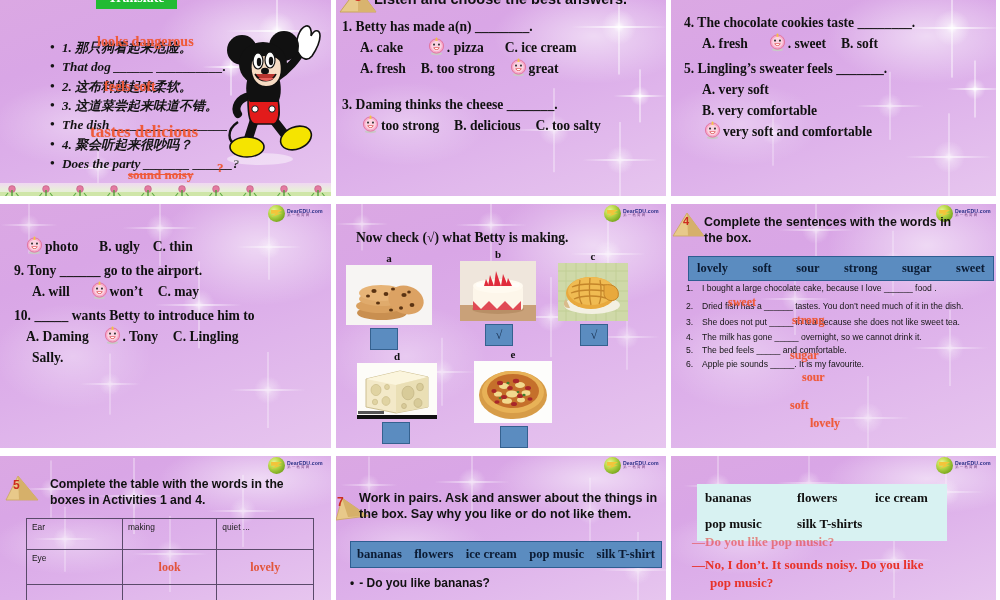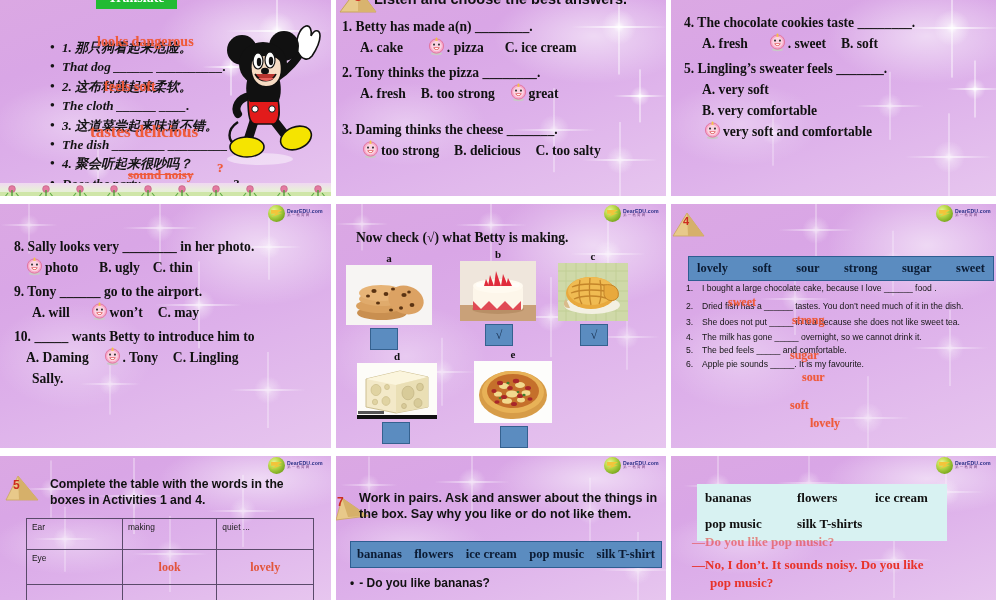--- a/index.html
+++ b/index.html
@@ -176,21 +176,20 @@
     <div class="spark" style="left:250px;top:4px;width:54px;height:54px;"></div>
     <div class="spark" style="left:216px;top:52px;width:30px;height:30px;"></div>
     <div class="spark" style="left:80px;top:150px;width:36px;height:36px;opacity:.7;"></div>
 
     <div class="hdr-green">Translate</div>
 
     <ul class="s1-list">
       <li class="cn">1. 那只狗看起来危险。</li>
       <li>That dog ______ __________.</li>
       <li class="cn">2. 这布料摸起来柔软。</li>
-      <li>The cloth ______ ____.</li>
       <li class="cn">3. 这道菜尝起来味道不错。</li>
       <li>The dish ________ _________</li>
       <li class="cn">4. 聚会听起来很吵吗？</li>
       <li>Does the party _______ ______?</li>
     </ul>
 
     <div class="ann" style="left:97px;top:34px;font-size:14px;">looks  dangerous</div>
     <div class="ann" style="left:104px;top:79px;font-size:14px;">feels   soft</div>
     <div class="ann" style="left:90px;top:122px;font-size:17px;">tastes   delicious</div>
     <div class="ann strike" style="left:128px;top:167px;font-size:13px;">sound    noisy</div>
@@ -333,21 +332,20 @@
             <path d="M6.6 11 C8.4 14.5 11.6 14.5 13.4 11 Z" fill="#d6352f"></path>
             <path d="M7.6 11.6 C9 13.6 11 13.6 12.4 11.6 Z" fill="#fff"></path>
             <path d="M10 1.6 L11.4 4 L8.6 4 Z" fill="#f2c93c"></path>
             <circle cx="10" cy="1.6" r="1" fill="#f2c93c"></circle>
           </svg>
         </span><span>. pizza</span>
         <span style="display:inline-block;width:14px;"></span>
         <span>C. ice cream</span>
       </div>
 
-      <div class="q-line" style="margin-top:4px;">2. Tony thinks the pizza ________.</div>
       <div class="q-line ind">
         <span>A. fresh</span>
         <span style="display:inline-block;width:8px;"></span>
         <span>B. too strong</span>
         <span style="display:inline-block;width:6px;"></span>
         <span class="face">
           <svg viewBox="0 0 20 20" width="19" height="19">
             <ellipse cx="10" cy="17.5" rx="6" ry="1.6" fill="#c9c9c9"></ellipse>
             <circle cx="10" cy="9.5" r="7.5" fill="#f7a8c8" stroke="#e2739f" stroke-width="1"></circle>
             <circle cx="10" cy="9.5" r="5.6" fill="#fbd3e2"></circle>
@@ -444,21 +442,20 @@
 
     <div class="logo">
       <div class="ball"></div>
       <div class="txt">
         <div class="t1">DearEDU.com</div>
         <div class="t2">第一教育网</div>
       </div>
     </div>
 
     <div class="q-wrap" style="top:36px;left:14px;">
-      <div class="q-line">8. Sally looks very ________ in her photo.</div>
       <div class="q-line ind" style="padding-left:10px;">
         <span class="face">
           <svg viewBox="0 0 20 20" width="19" height="19">
             <ellipse cx="10" cy="17.5" rx="6" ry="1.6" fill="#c9c9c9"></ellipse>
             <circle cx="10" cy="9.5" r="7.5" fill="#f7a8c8" stroke="#e2739f" stroke-width="1"></circle>
             <circle cx="10" cy="9.5" r="5.6" fill="#fbd3e2"></circle>
             <circle cx="7.4" cy="8" r="1.1" fill="#333"></circle>
               <circle cx="12.6" cy="8" r="1.1" fill="#333"></circle>
             <path d="M6.6 11 C8.4 14.5 11.6 14.5 13.4 11 Z" fill="#d6352f"></path>
             <path d="M7.6 11.6 C9 13.6 11 13.6 12.4 11.6 Z" fill="#fff"></path>
@@ -686,20 +683,21 @@
         <div class="t1">DearEDU.com</div>
         <div class="t2">第一教育网</div>
       </div>
     </div>
 
     <svg class="arrow-num" style="left:4px;top:12px;width:34px;height:26px;" viewBox="0 0 34 26">
       <path d="M15 1 L32 24 L1 24 Z" fill="#e8c98a" stroke="#c9a45c" stroke-width=".8"></path>
       <path d="M15 1 L32 24 L16 24 Z" fill="#d6b06a"></path>
       <text x="11" y="13" font-size="11" font-weight="bold" fill="#cc2b1e" font-family="Liberation Sans, sans-serif">4</text>
     </svg>
+    <div class="slide-title" style="left:36px;top:14px;width:262px;font-size:12.4px;line-height:1.3;">Complete the sentences with the words in the box.</div>
 
     <div class="wordbank" style="left:20px;top:56px;width:288px;height:23px;font-size:12.4px;font-family:'Liberation Serif',serif;padding:0 8px;justify-content:space-between;">
       <span>lovely</span>
       <span>soft</span>
       <span>sour</span>
       <span>strong</span>
       <span>sugar</span>
       <span>sweet</span>
     </div>
 

